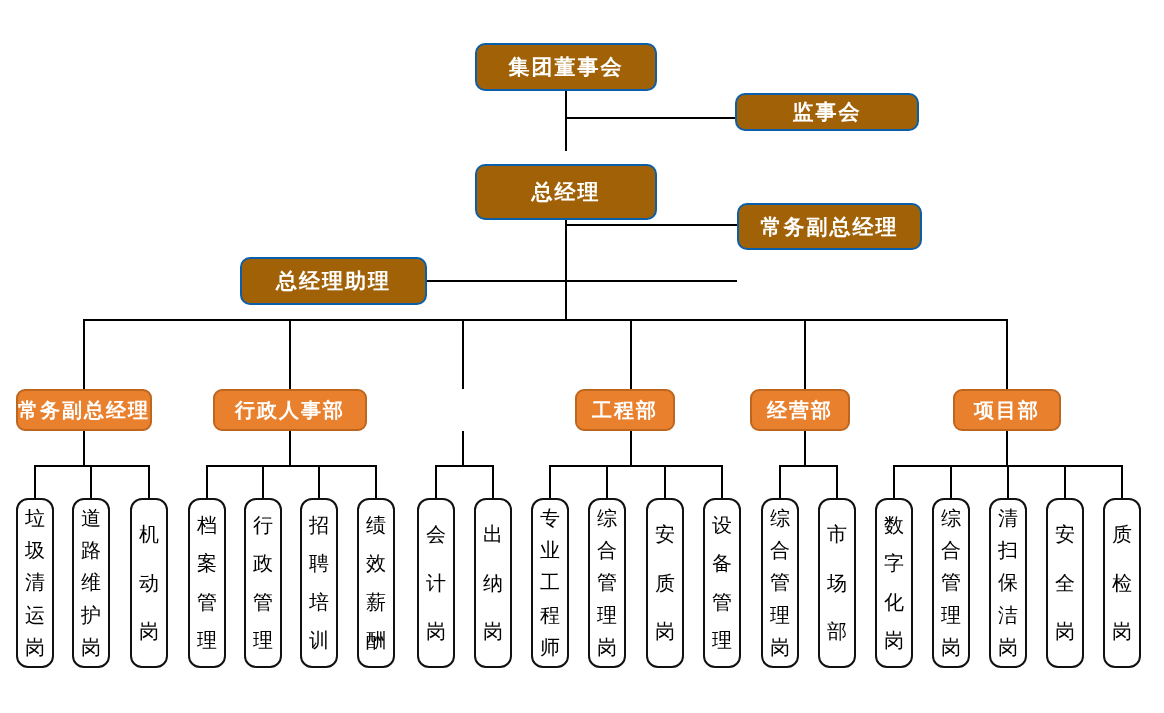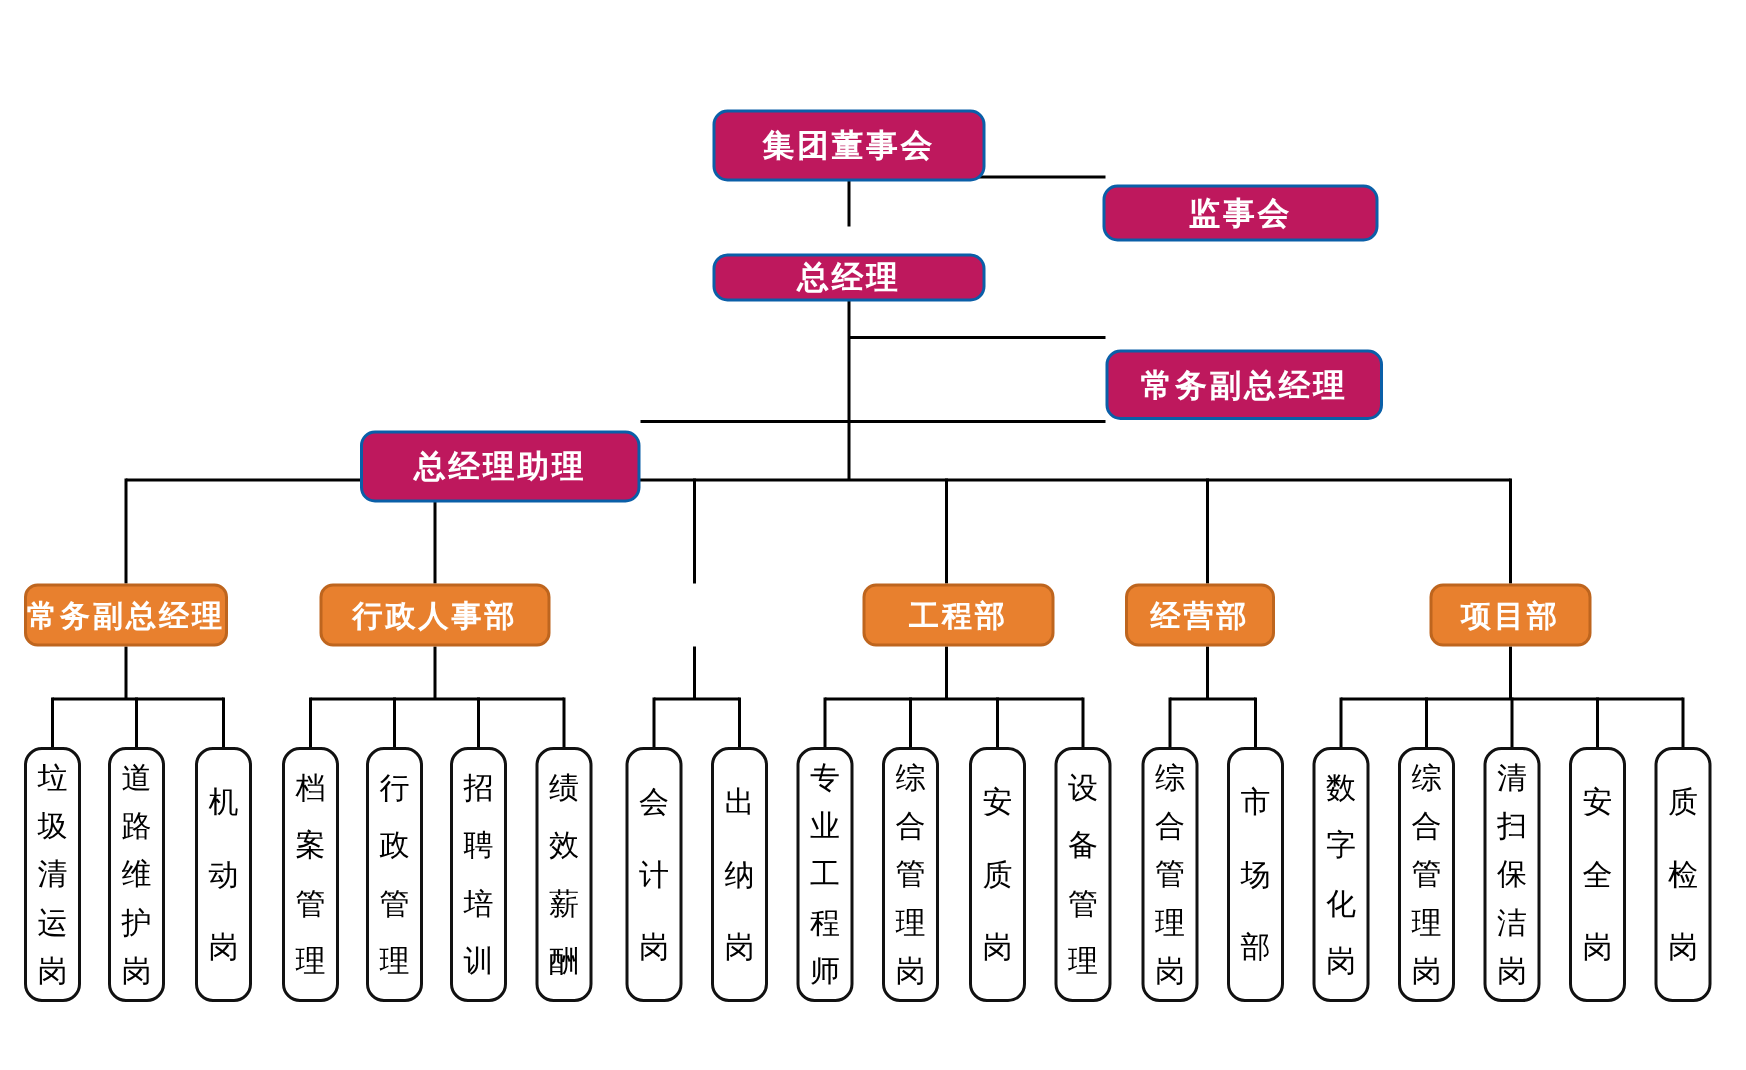--- a/index.html
+++ b/index.html
@@ -13,25 +13,24 @@
   .node{
     position:absolute;
     display:flex;align-items:center;justify-content:center;
     box-sizing:border-box;
     color:#ffffff;
     font-weight:700;
     letter-spacing:2px;
     white-space:nowrap;
   }
   .blue{
-    background:#be185d;
+    background:#a16207;
     border:2px solid #0A5FA8;
     border-radius:10px;
     font-size:21px;
-    margin-top:30px;
   }
   .orange{
     background:#E8802E;
     border:2px solid #BE651E;
     border-radius:9px;
     font-size:20px;
   }
   .vbox{
     position:absolute;
     top:498px;
@@ -107,27 +106,27 @@
   <div class="lv" style="left:779px;top:465px;height:33px"></div>
   <div class="lv" style="left:836px;top:465px;height:33px"></div>
   <div class="lv" style="left:893px;top:465px;height:33px"></div>
   <div class="lv" style="left:950px;top:465px;height:33px"></div>
   <div class="lv" style="left:1007px;top:465px;height:33px"></div>
   <div class="lv" style="left:1064px;top:465px;height:33px"></div>
   <div class="lv" style="left:1121px;top:465px;height:33px"></div>
 
   <div class="node blue" style="left:475px;top:43px;width:182px;height:48px">集团董事会</div>
   <div class="node blue" style="left:735px;top:93px;width:184px;height:38px">监事会</div>
-  <div class="node blue" style="left:475px;top:139px;width:182px;height:32px">总经理</div>
+  <div class="node blue" style="left:475px;top:164px;width:182px;height:56px">总经理</div>
   <div class="node blue" style="left:737px;top:203px;width:185px;height:47px">常务副总经理</div>
   <div class="node blue" style="left:240px;top:257px;width:187px;height:48px">总经理助理</div>
 
   <div class="node orange" style="left:16px;top:389px;width:136px;height:42px">常务副总经理</div>
   <div class="node orange" style="left:213px;top:389px;width:154px;height:42px">行政人事部</div>
-  <div class="node orange" style="left:575px;top:389px;width:128px;height:42px">工程部</div>
+  <div class="node orange" style="left:575px;top:389px;width:100px;height:42px">工程部</div>
   <div class="node orange" style="left:750px;top:389px;width:100px;height:42px">经营部</div>
   <div class="node orange" style="left:953px;top:389px;width:108px;height:42px">项目部</div>
 
   <div class="vbox" style="left:16px">
       <div class="vtext">
         <span>垃</span>
         <span>圾</span>
         <span>清</span>
         <span>运</span>
         <span>岗</span>

